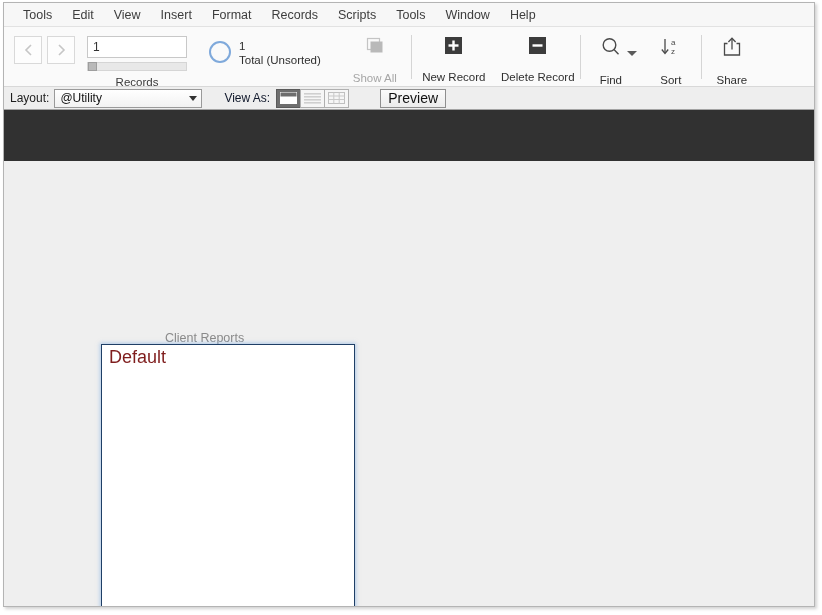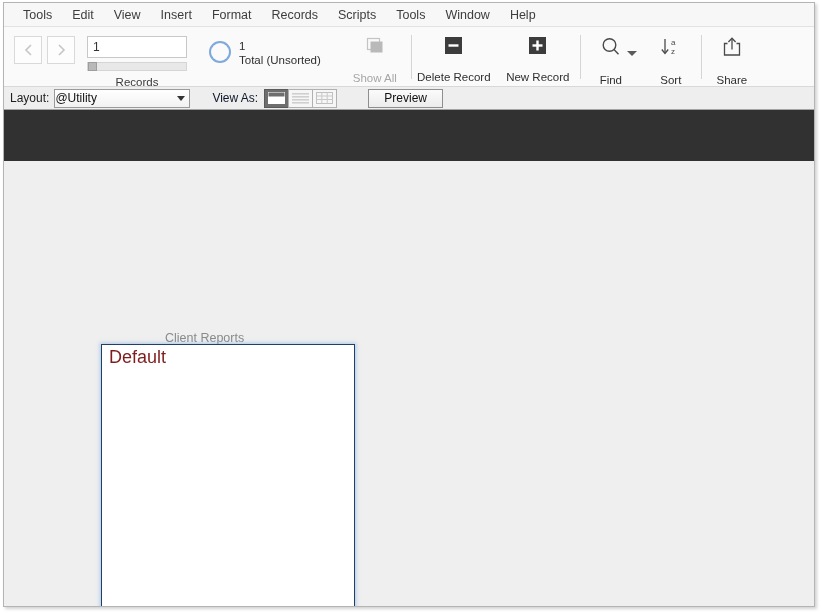--- a/index.html
+++ b/index.html
@@ -155,26 +155,27 @@
     height: 23px;
     background: #eeeeee;
     border-bottom: 1px solid #a3a3a3;
     display: flex;
     align-items: center;
     padding-left: 6px;
     flex: 0 0 auto;
   }
   .lb-label { font-size: 12px; color: #1e1e1e; margin-right: 5px; }
   .layout-select {
-    width: 136px; height: 19px;
+    width: 148px; height: 19px;
     border: 1px solid #9a9a9a;
     background: linear-gradient(#ffffff, #f2f2f2);
     display: flex; align-items: center;
     position: relative;
     font-size: 12px; color: #111;
+    padding-left: 5px;
   }
   .layout-select .arrowbox {
     position: absolute; right: 0; top: 0;
     width: 17px; height: 17px;
     display: flex; align-items: center; justify-content: center;
   }
   .layout-select .arrow {
     width: 0; height: 0;
     border-left: 4px solid transparent;
     border-right: 4px solid transparent;
@@ -185,24 +186,24 @@
   .viewbtn {
     width: 25px; height: 19px;
     border: 1px solid #b0b0b0;
     background: #f6f6f6;
     display: flex; align-items: center; justify-content: center;
     margin-right: -1px;
   }
   .viewbtn.active { background: #6e6e6e; border-color: #5a5a5a; }
   .preview-btn {
     margin-left: 32px;
-    width: 75px; height: 19px;
+    width: 66px; height: 19px;
     border: 1px solid #8e8e8e;
     background: linear-gradient(#fbfbfb, #ececec);
-    font-size: 12px; color: #111;
+    font-size: 14px; color: #111;
     display: flex; align-items: center; justify-content: center;
   }
 
   
   .content {
     flex: 1 1 auto;
     background: #efefef;
     position: relative;
     overflow: hidden;
   }
@@ -300,34 +301,34 @@
       </div>
     </div>
 
     <div class="tb-sep"></div>
 
     <div class="tb-group">
       <div class="toolbtn wide">
         <div class="ico">
           <svg width="19" height="19" viewBox="0 0 19 19">
             <rect x="1" y="1" width="17" height="17" fill="#3c3c3c"></rect>
+            <rect x="8.3" y="4.5" width="2.4" height="10" fill="#ffffff"></rect>
             <rect x="4.5" y="8.3" width="10" height="2.4" fill="#ffffff"></rect>
           </svg>
         </div>
-        <div class="lbl">Delete Record</div>
+        <div class="lbl">New Record</div>
       </div>
       <div class="toolbtn wide">
         <div class="ico">
           <svg width="19" height="19" viewBox="0 0 19 19">
             <rect x="1" y="1" width="17" height="17" fill="#3c3c3c"></rect>
-            <rect x="8.3" y="4.5" width="2.4" height="10" fill="#ffffff"></rect>
             <rect x="4.5" y="8.3" width="10" height="2.4" fill="#ffffff"></rect>
           </svg>
         </div>
-        <div class="lbl">New Record</div>
+        <div class="lbl">Delete Record</div>
       </div>
     </div>
 
     <div class="tb-sep"></div>
 
     <div class="tb-group">
       <div class="find-wrap">
         <div class="toolbtn narrow">
           <div class="ico">
             <svg width="22" height="22" viewBox="0 0 22 22">

